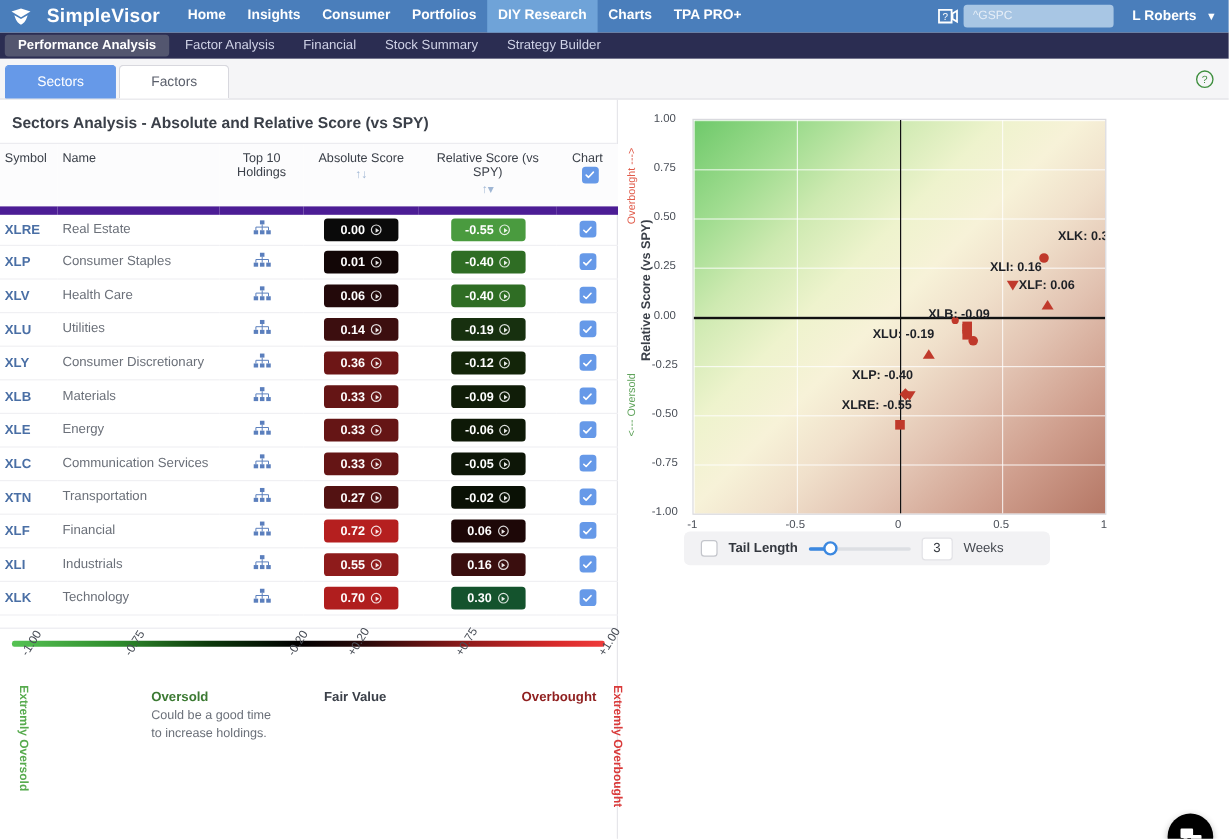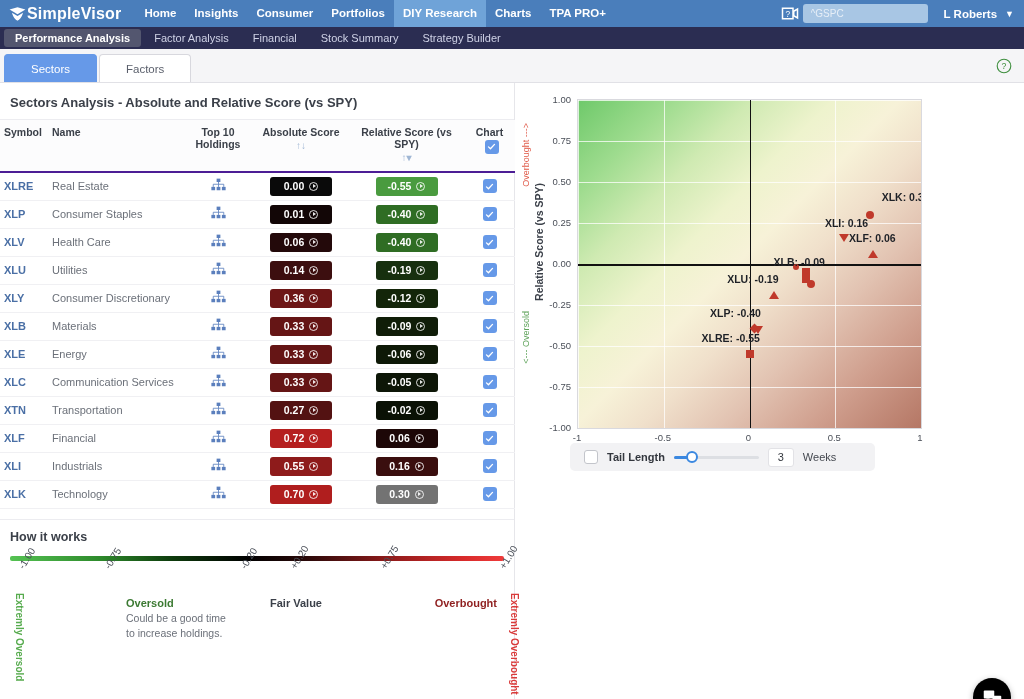--- a/index.html
+++ b/index.html
@@ -5,21 +5,21 @@
   * { box-sizing: border-box; }
   html, body { margin:0; padding:0; }
   body {
     width:1024px; height:699px; overflow:hidden;
     font-family:"Liberation Sans", sans-serif;
     font-size:12px; color:#2f3542; background:#ffffff;
   }
 
   
   .topbar{height:27px;background:#4a7ebb;display:flex;align-items:center;padding:0 0 0 8px;position:relative;}
-  .brand{display:flex;align-items:center;gap:0;color:#fff;font-size:16px;font-weight:700;letter-spacing:.2px;margin-right:14px;}
+  .brand{display:flex;align-items:center;gap:12px;color:#fff;font-size:16px;font-weight:700;letter-spacing:.2px;margin-right:14px;}
   .brand svg{display:block;}
   .navlinks{display:flex;align-items:center;height:27px;}
   .navlink{color:#fff;font-size:11.5px;font-weight:700;padding:0 9px;height:27px;line-height:27px;white-space:nowrap;cursor:pointer;}
   .navlink.active{background:#6fa3d8;}
   .topright{position:absolute;right:0;top:0;height:27px;display:flex;align-items:center;gap:0;}
   .vidicon{width:26px;height:27px;display:flex;align-items:center;justify-content:center;}
   .searchbox{width:125px;height:19px;background:#a8c6e4;border:none;border-radius:3px;color:#e9f1f9;font-size:10px;
     font-family:"Liberation Sans",sans-serif;padding:0 8px;outline:none;}
   .searchbox::placeholder{color:#e6eef7;}
   .userarea{display:flex;align-items:center;gap:8px;color:#fff;font-size:11.5px;font-weight:700;padding:0 10px 0 16px;cursor:pointer;}
@@ -39,22 +39,22 @@
 
   
   .main{display:flex;height:643px;background:#fff;}
   .leftcol{width:515px;border-right:1px solid #e6e6ea;}
   .rightcol{flex:1;position:relative;}
 
   .panel-title{font-size:13px;font-weight:700;color:#3b4049;padding:12px 10px 9px 10px;border-bottom:1px solid #ececf0;}
 
   
   table.sectors{width:100%;border-collapse:collapse;table-layout:fixed;}
-  table.sectors th{font-size:10.5px;font-weight:700;color:#3b4049;text-align:left;padding:6px 4px 8px 4px;
-    vertical-align:top;border-bottom:2px solid #4c1d95;background:#fcfcfd;}
+  table.sectors th{font-size:10.5px;font-weight:400;color:#3b4049;text-align:left;padding:6px 4px 8px 4px;
+    vertical-align:top;border-bottom:7px solid #4c1d95;background:#fcfcfd;}
   table.sectors th.ctr{text-align:center;}
   th.rel{color:#7fb0e8;}
   .sorticon{display:block;text-align:center;color:#9fb6d4;font-size:10px;margin-top:2px;}
   table.sectors td{padding:3px 4px;border-bottom:1px solid #f0f0f3;vertical-align:middle;font-size:11px;height:28px;}
   td.sym{color:#4a6fa5;font-weight:700;font-size:11px;padding-left:8px;}
   td.nm{color:#6b7079;font-size:11px;line-height:13px;}
   td.ctr{text-align:center;}
   .badge{display:inline-flex;align-items:center;justify-content:center;gap:5px;width:62px;height:19px;border-radius:3px;
     color:#fff;font-size:10.5px;font-weight:700;font-family:"Liberation Sans",sans-serif;cursor:pointer;}
   .badge .ring{display:inline-block;width:9px;height:9px;border:1px solid rgba(255,255,255,.85);border-radius:50%;
@@ -84,21 +84,21 @@
     background:
       linear-gradient(135deg,
         #6ec96a 0%, #9fdc8f 14%, #cfeab2 26%, #eef3cd 38%, #f7f2d8 48%,
         #f0e0cb 58%, #e2c3b2 70%, #cf9e8d 84%, #b57765 100%);}
   .plot .grid-v,.plot .grid-h{position:absolute;background:#ffffff;opacity:.75;}
   .plot .grid-v{width:1px;height:100%;top:0;}
   .plot .grid-h{height:1px;width:100%;left:0;}
   .axis-x,.axis-y{position:absolute;background:#111;}
   .axis-x{height:1.5px;width:100%;left:0;}
   .axis-y{width:1.5px;height:100%;top:0;}
-  .ytick{position:absolute;right:0;font-size:9.5px;color:#4a4f58;transform:translateY(-50%);text-align:right;width:34px;}
+  .ytick{position:absolute;right:0;font-size:9.5px;color:#4a4f58;transform:translateY(-50%);text-align:center;width:34px;}
   .xtick{position:absolute;font-size:9.5px;color:#4a4f58;transform:translateX(-50%);}
   .ytitle{position:absolute;writing-mode:vertical-rl;transform:rotate(180deg);font-size:10.5px;font-weight:700;color:#3b4049;}
   .yovb{position:absolute;writing-mode:vertical-rl;transform:rotate(180deg);font-size:9px;color:#e05b4a;}
   .yovs{position:absolute;writing-mode:vertical-rl;transform:rotate(180deg);font-size:9px;color:#5fa35b;}
   .xaxlabels{position:absolute;display:flex;gap:14px;align-items:center;font-size:10px;}
   .mk{position:absolute;}
   .plabel{position:absolute;font-size:10.5px;font-weight:700;color:#1d2026;white-space:nowrap;}
 
   
   .tailbar{position:absolute;left:55px;top:360px;width:305px;height:28px;background:#f2f2f4;border-radius:5px;
@@ -482,35 +482,34 @@
                   <rect x="7.5" y="0.5" width="5" height="4.5" fill="#5b7fbd"></rect>
                   <rect x="0.5" y="11.5" width="5" height="4.5" fill="#5b7fbd"></rect>
                   <rect x="7.5" y="11.5" width="5" height="4.5" fill="#5b7fbd"></rect>
                   <rect x="14.5" y="11.5" width="5" height="4.5" fill="#5b7fbd"></rect>
                   <path d="M10 5 V8 M3 8 H17 M3 8 V11.5 M10 8 V11.5 M17 8 V11.5" stroke="#5b7fbd" stroke-width="1.1" fill="none"></path>
                 </svg></span></td>
             <td class="ctr"><span class="badge" style="background:#b01e1e">
                 <span>0.70</span>
                 <span class="ring"></span>
               </span></td>
-            <td class="ctr"><span class="badge" style="background:#737373">
+            <td class="ctr"><span class="badge" style="background:#14532d">
                 <span>0.30</span>
                 <span class="ring"></span>
               </span></td>
             <td class="ctr"><span class="chk">
                 <svg width="9" height="9" viewBox="0 0 12 12">
                   <path d="M2 6.5 L4.6 9 L10 3.2" fill="none" stroke="#fff" stroke-width="1.8" stroke-linecap="round" stroke-linejoin="round"></path>
                 </svg>
               </span></td>
           </tr>
         </tbody>
     </table>
 
     <div class="hiw">
-      <h3>How it works</h3>
       <div class="gradbar"></div>
       <div class="scalewrap">
         <div class="tick" style="left:6px">-1.00</div>
         <div class="tick" style="left:92px">-0.75</div>
         <div class="tick" style="left:228px">-0.20</div>
         <div class="tick" style="left:278px">+0.20</div>
         <div class="tick" style="left:368px">+0.75</div>
         <div class="tick" style="left:487px">+1.00</div>
 
         <div class="vlabel" style="left:4px;color:#57ab4e">Extremly Oversold</div>

